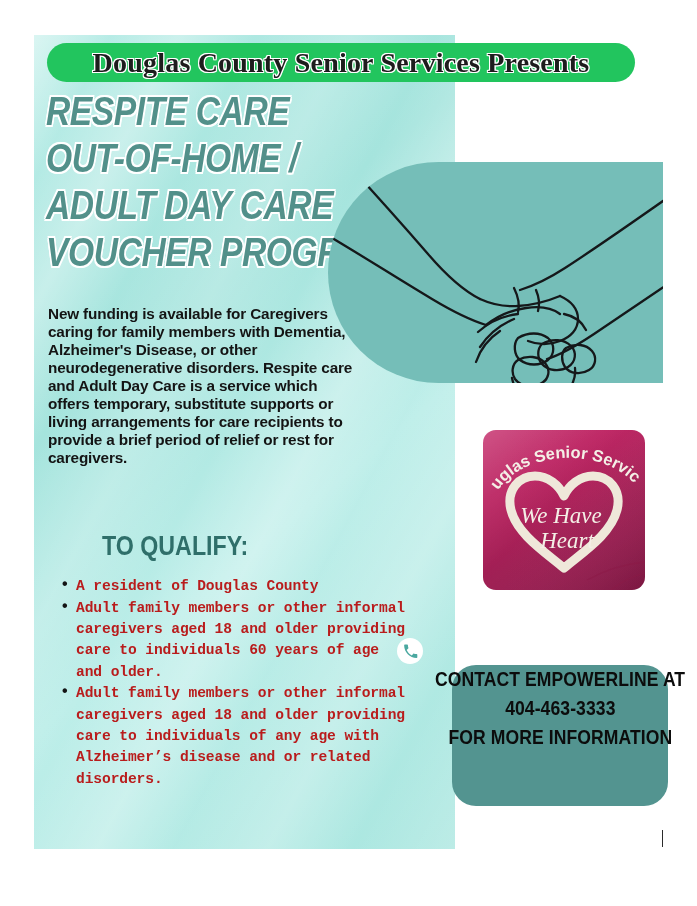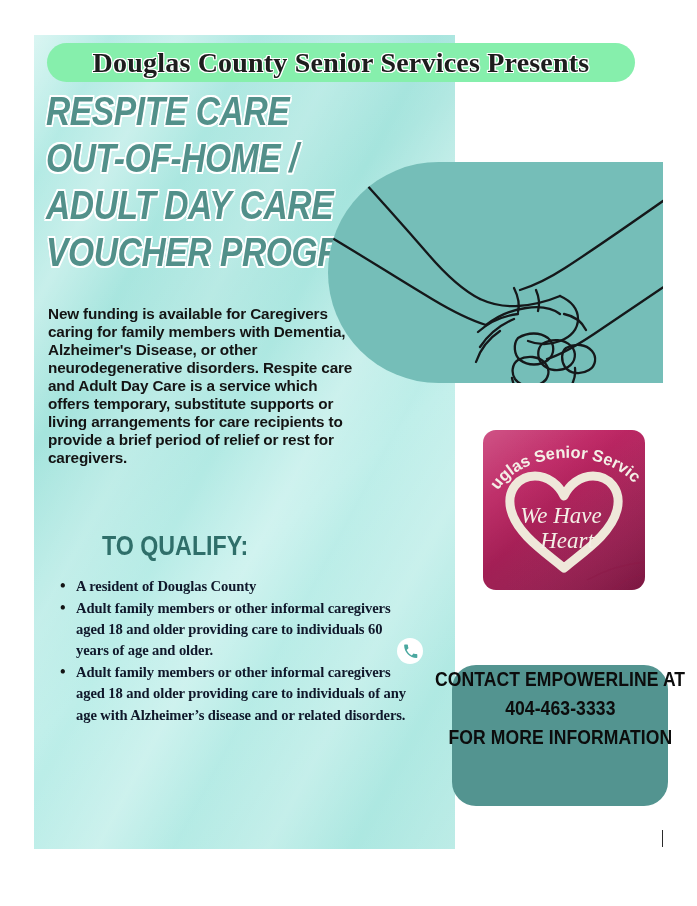--- a/index.html
+++ b/index.html
@@ -43,21 +43,21 @@
         rgba(255,255,255,0.00) 88%,
         rgba(255,255,255,0.24) 100%),
       linear-gradient(140deg, #b6ece6 0%, #a5e4dd 35%, #bdeee9 60%, #a8e6df 100%);
   }
 
   
   .header-pill {
     position: absolute;
     left: 47px; top: 43px;
     width: 588px; height: 39px;
-    background: #86efac;
+    background: #22c55e;
     border-radius: 20px;
     display: flex;
     align-items: center;
     justify-content: center;
   }
   .header-pill-text {
     font-family: "Liberation Serif", serif;
     font-weight: bold;
     font-size: 28px;
     color: #1d1d1d;
@@ -135,25 +135,25 @@
   }
 
   
   .qualify-list {
     position: absolute;
     left: 55px; top: 576px;
     width: 330px;
     margin: 0;
     padding: 0 0 0 21px;
     list-style: none;
-    font-family: Liberation Serif, serif;
+    font-family: Liberation Mono, monospace;
     font-weight: bold;
     font-size: 14.6px;
     line-height: 21.3px;
-    color: #0f172a;
+    color: #b91c1c;
     letter-spacing: -0.1px;
   }
   .qualify-list li {
     position: relative;
     margin: 0 0 0.5px 0;
   }
   .qualify-list li::before {
     content: "•";
     position: absolute;
     left: -16px;

